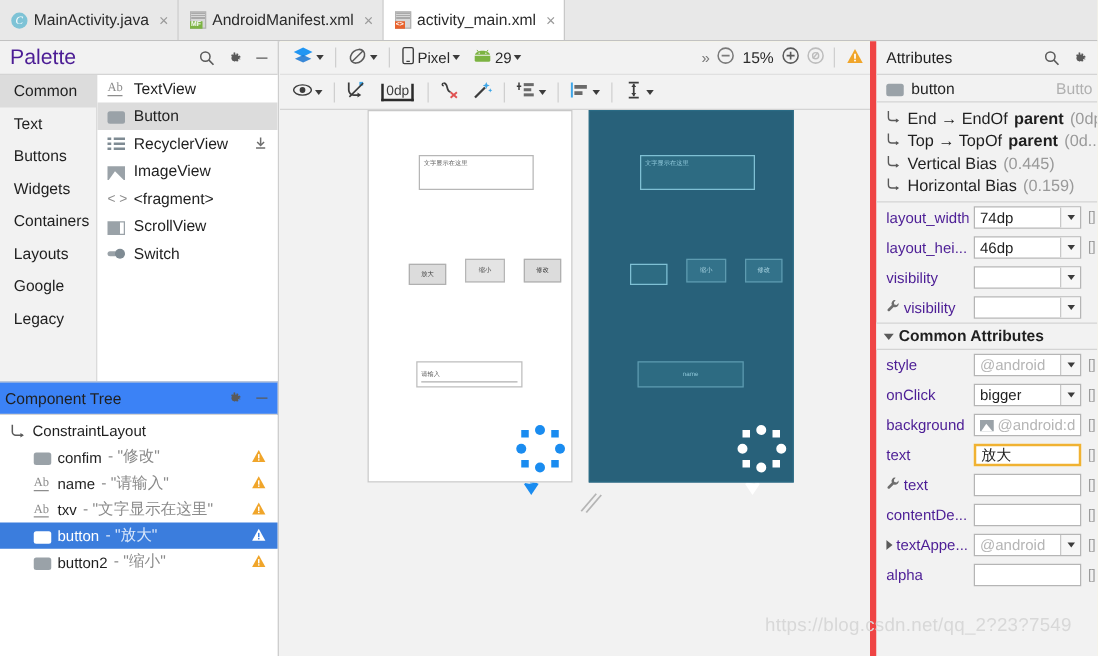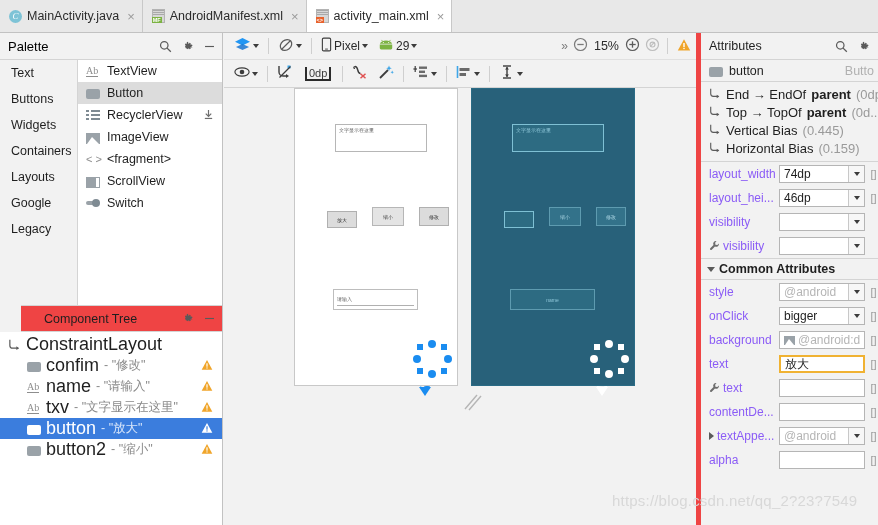--- a/index.html
+++ b/index.html
@@ -60,21 +60,21 @@
 
   
   .leftcol {
     position: absolute; left: 0; top: 33px; width: 223px; bottom: 0;
     background: #f2f2f2; border-right: 1px solid #c2c2c2;
   }
   .panel-header {
     height: 27px; display: flex; align-items: center;
     padding: 0 6px 0 8px; background: #f2f2f2;
     border-bottom: 1px solid #d4d4d4;
-    font-size: 13px; color: #000000;
+    font-size: 17px; color: #4c1d95;
   }
   .panel-header .title { flex: 1; }
   .hdr-icons { display: flex; align-items: center; gap: 9px; color: #5a5a5a; }
   .hdr-icons svg { display: block; }
 
   .palette-body {
     position: absolute; left: 0; top: 27px; right: 0; height: 245px;
     display: flex; background: #fff;
   }
   .pal-groups {
@@ -132,36 +132,35 @@
     content:""; position:absolute; left:0; top:5px; width:8px; height:4px;
     background:#9aa2a8; border-radius:2px;
   }
   .gi-switch::after{
     content:""; position:absolute; left:6px; top:3px; width:8px; height:8px;
     background:#7f8b93; border-radius:50%;
   }
 
   .tree-header {
     position: absolute; left:0; right:0; top: 272px; height: 27px;
-    display:flex; align-items:center; padding: 0 6px 0 23px;
-    background:#ef4444; border-top:1px solid #d4d4d4; border-bottom:1px solid #d4d4d4;
+    display:flex; align-items:center; padding: 0 6px 0 4px;
+    background:#3b82f6; border-top:1px solid #d4d4d4; border-bottom:1px solid #d4d4d4;
     font-size:12.5px;
-    margin-left:21px;
   }
   .tree-header .title { flex: 1; }
   .tree-body {
     position: absolute; left:0; right:0; top: 299px; bottom: 0; background:#fff;
     padding-top: 2px;
   }
   .tree-row {
     height: 21px; display:flex; align-items:center; gap:5px;
     font-size:12.5px; color:#1f1f1f; cursor:default; position:relative;
   }
   .tree-row.sel { background:#3b7ddd; color:#fff; }
-  .tree-row .nm { font-size:18px; }
+  .tree-row .nm { font-size:12px; }
   .tree-row .val { color:#8a8a8a; }
   .tree-row.sel .val { color:#d8e6fa; }
   .tree-row .warn { position:absolute; right: 9px; top: 4px; }
   .ind0 { padding-left: 8px; }
   .ind1 { padding-left: 27px; }
   .gi-constraint { width:13px; height:13px; }
 
   
   .center {
     position: absolute; left: 224px; top: 33px; right: 182px; bottom: 0;
@@ -260,21 +259,21 @@
   .c-row {
     height:18px; display:flex; align-items:center; gap:5px; padding-left:8px;
     font-size:13px; white-space:nowrap; overflow:hidden;
   }
   .c-row .bold { font-weight:bold; }
   .c-row .grey { color:#9a9a9a; }
   .prop-row {
     height:24px; display:flex; align-items:center; padding-left:8px; gap:4px;
     font-size:12px;
   }
-  .prop-label { width:66px; white-space:nowrap; overflow:hidden; color:#8b5cf6; flex:none;}
+  .prop-label { width:66px; white-space:nowrap; overflow:hidden; color:#4c1d95; flex:none;}
   .prop-label.wrench { display:flex; align-items:center; gap:3px;}
   .prop-field {
     flex:1; height:18px; background:#fff; border:1px solid #b5b5b5;
     display:flex; align-items:center; padding-left:4px; font-size:12px;
     position:relative; min-width:0;
   }
   .prop-field.focus { border:2px solid #f0b232; background:#fff; }
   .prop-field .v { white-space:nowrap; overflow:hidden; }
   .prop-field .v.ph { color:#b5b5b5; }
   .prop-field .dd {
@@ -344,20 +343,23 @@
         <span>
           <svg width="13" height="13" viewBox="0 0 16 16">
               <line x1="2.5" y1="8" x2="13.5" y2="8" stroke="#5a5a5a" stroke-width="1.4"></line>
             </svg>
         </span>
       </span>
     </div>
 
     <div class="palette-body">
       <div class="pal-groups">
+        <div class="pal-group sel">
+            <span>Common</span>
+          </div>
         <div class="pal-group">
             <span>Text</span>
           </div>
         <div class="pal-group">
             <span>Buttons</span>
           </div>
         <div class="pal-group">
             <span>Widgets</span>
           </div>
         <div class="pal-group">

